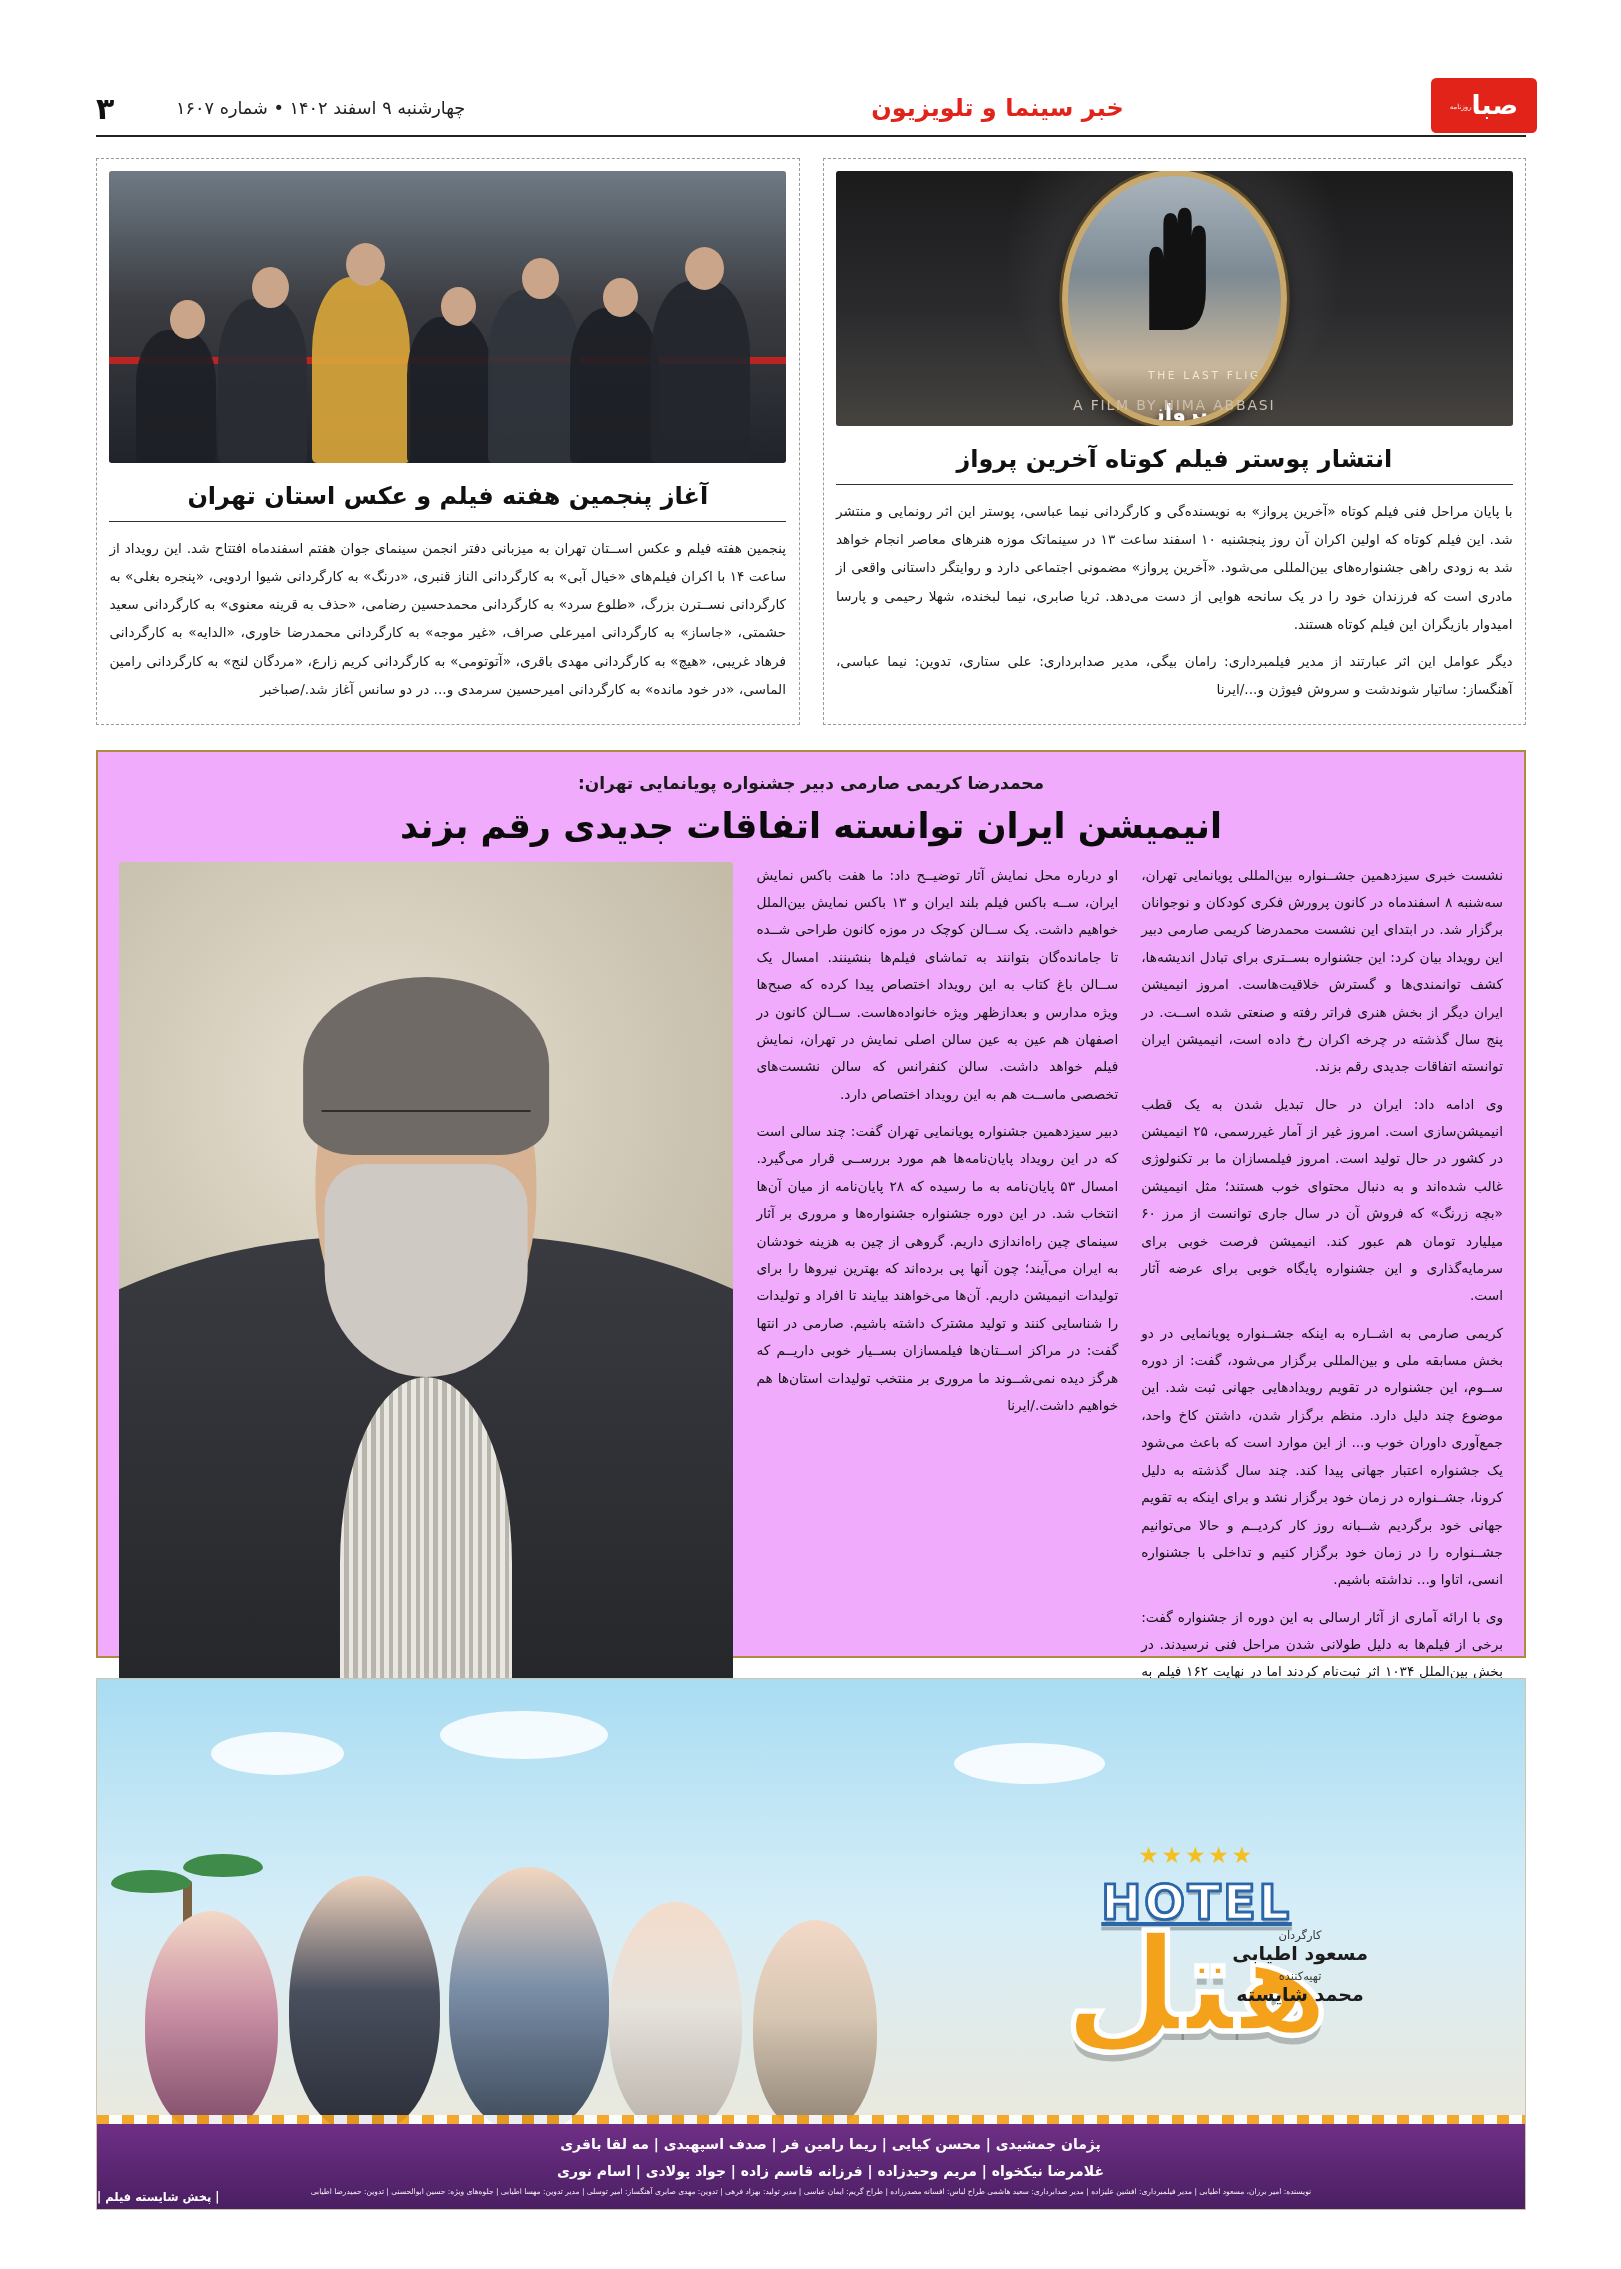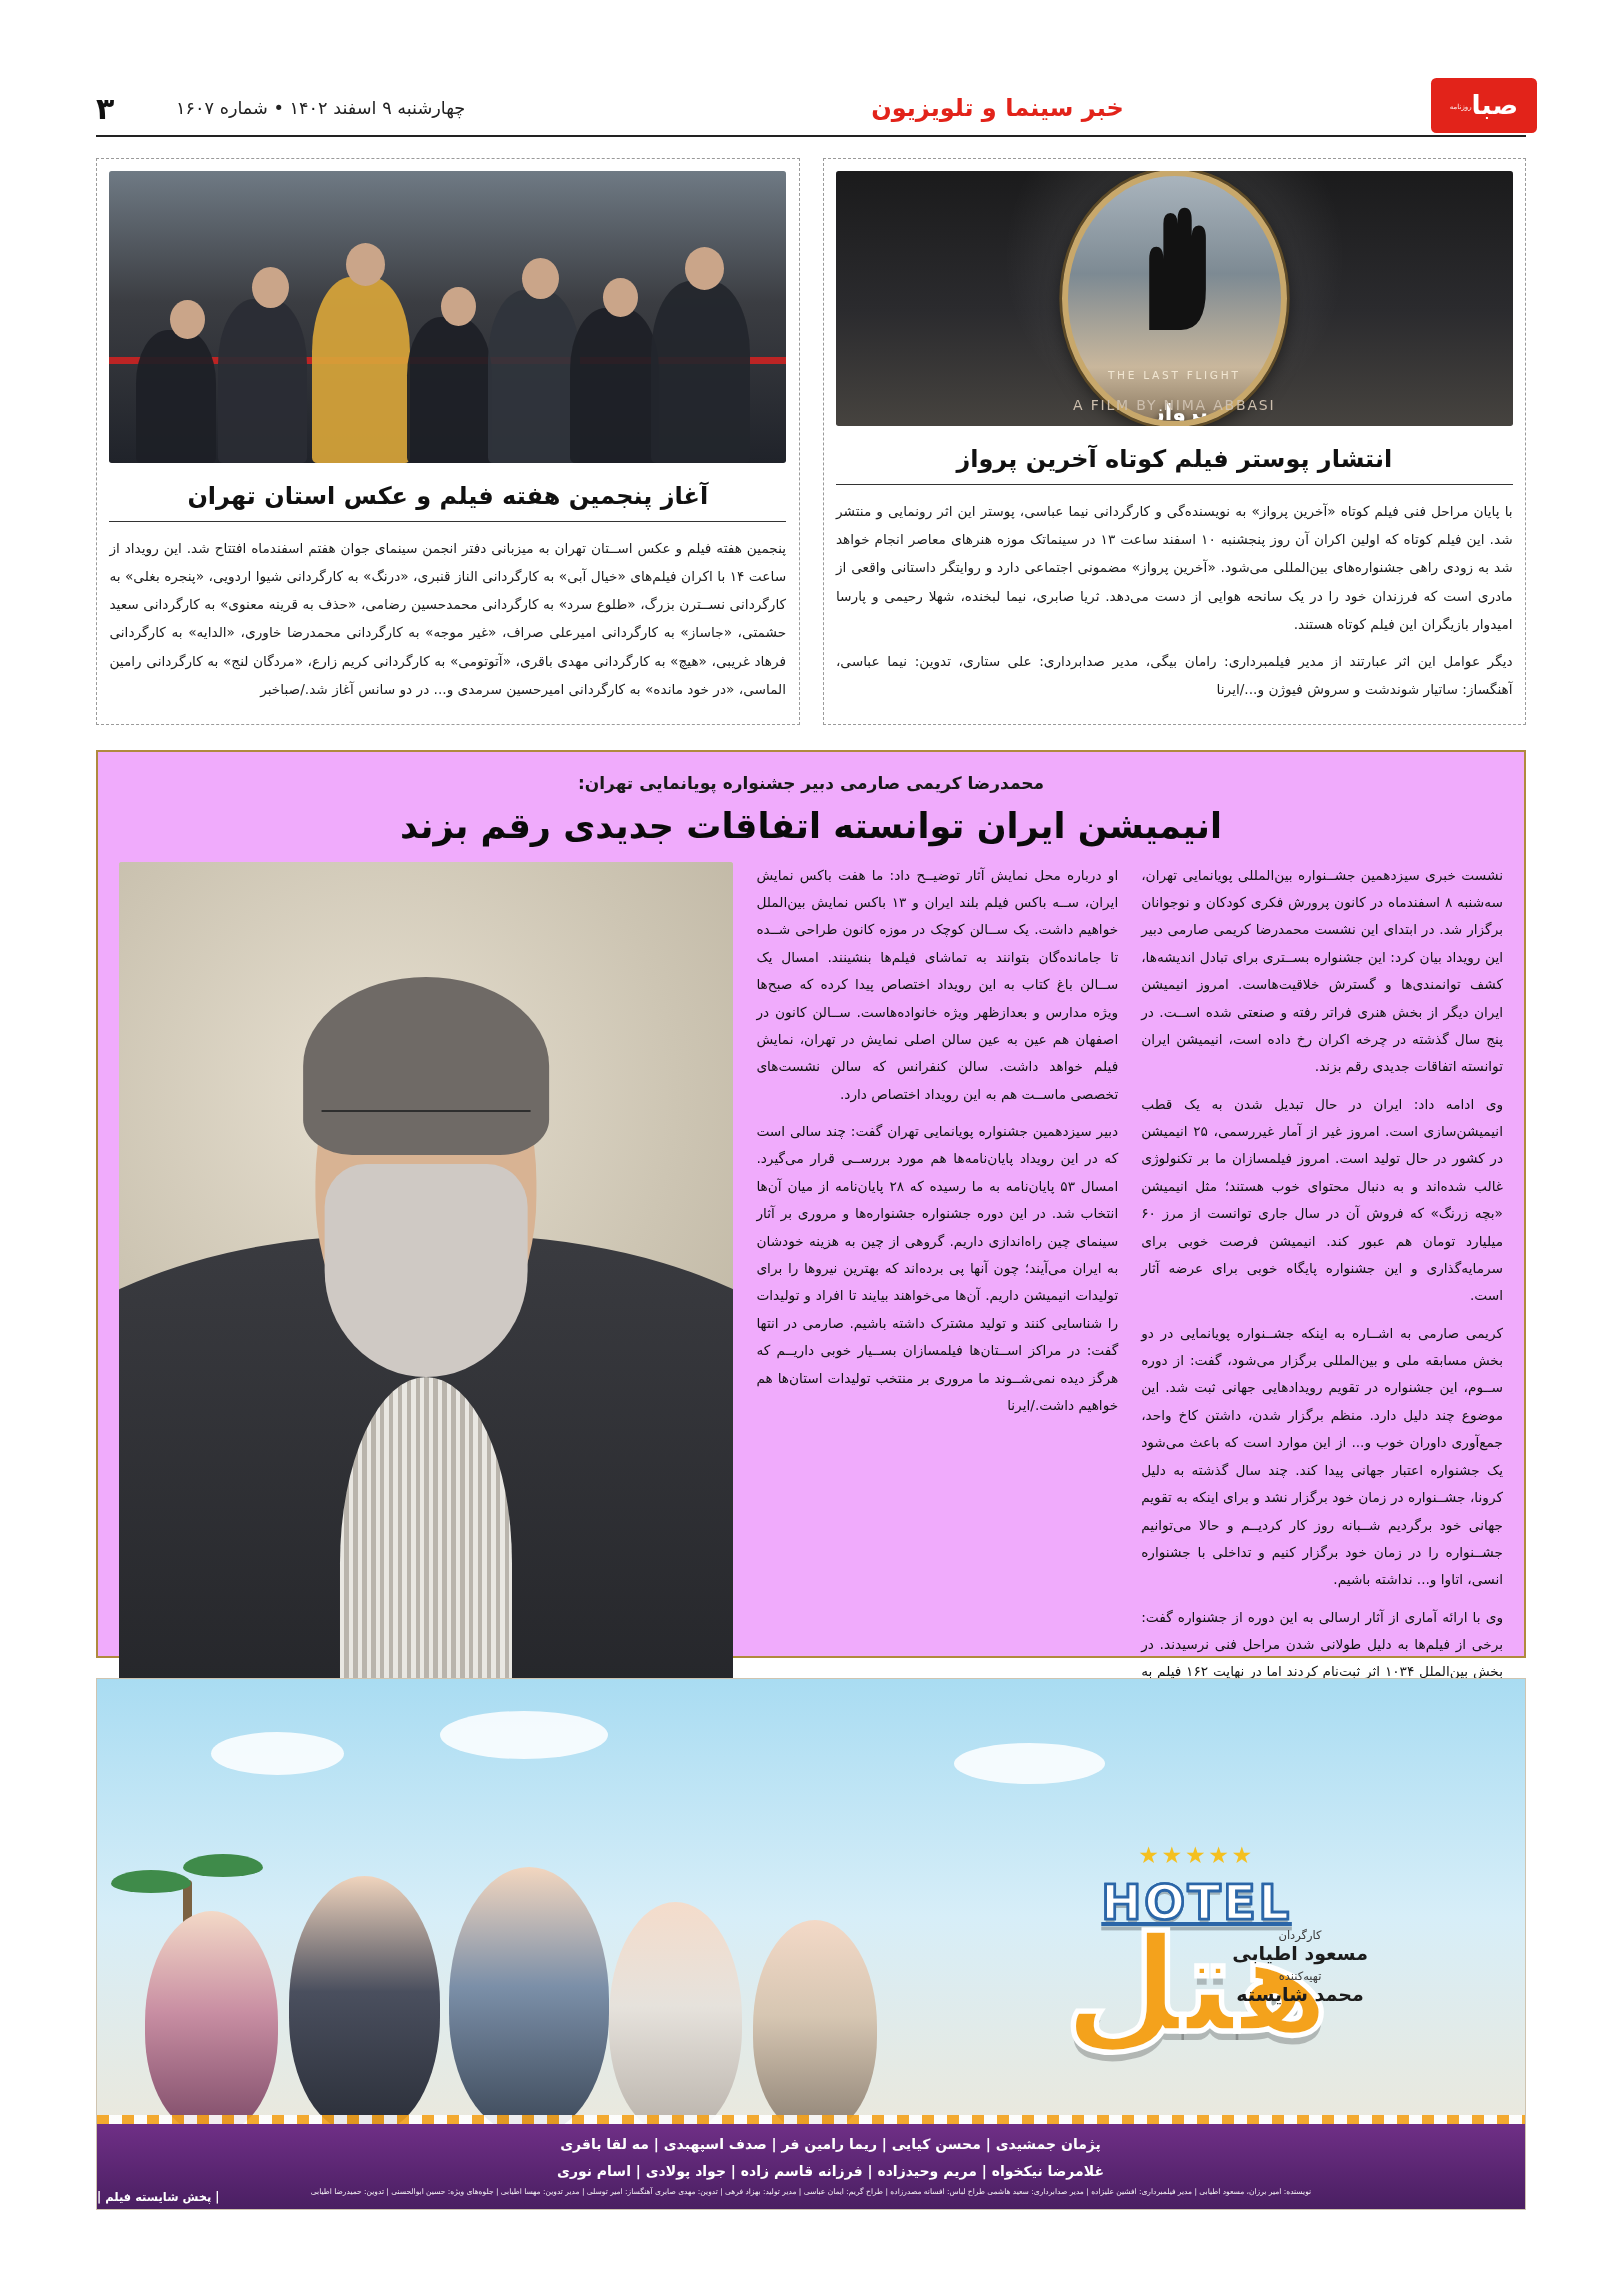--- a/index.html
+++ b/index.html
@@ -134,21 +134,20 @@
   .poster-hand{
     position:absolute;
     top:21px;left:50%;
     transform:translateX(-50%);
     width:85px;height:133px;
   }
   .poster-text{
     position:absolute;
     bottom:37px;
     left:0;right:0;
-    text-align:center;
     color:#f1e6d2;
     font-size:10.6px;
     letter-spacing:2.7px;
     line-height:1.5;
   }
   .poster-fa{
     position:absolute;
     bottom:-3.5px;left:0;right:0;
     text-align:right;
     color:#fff;

